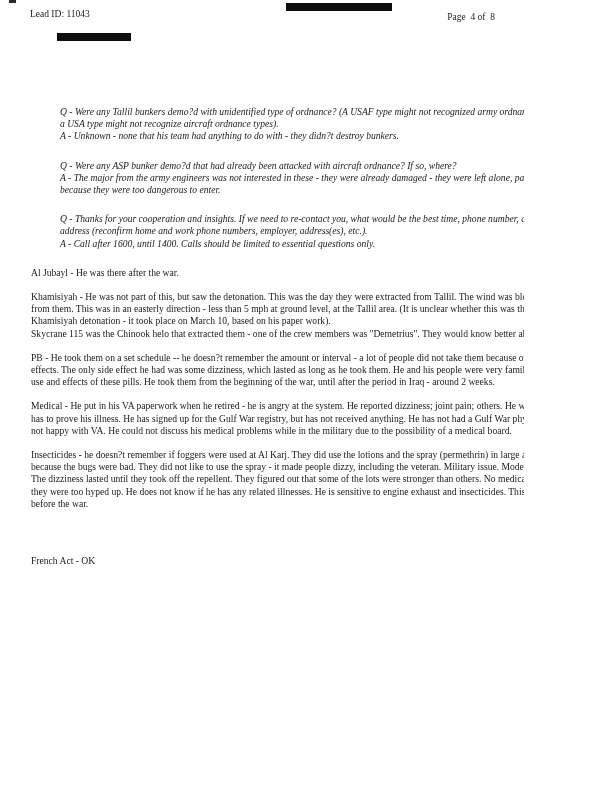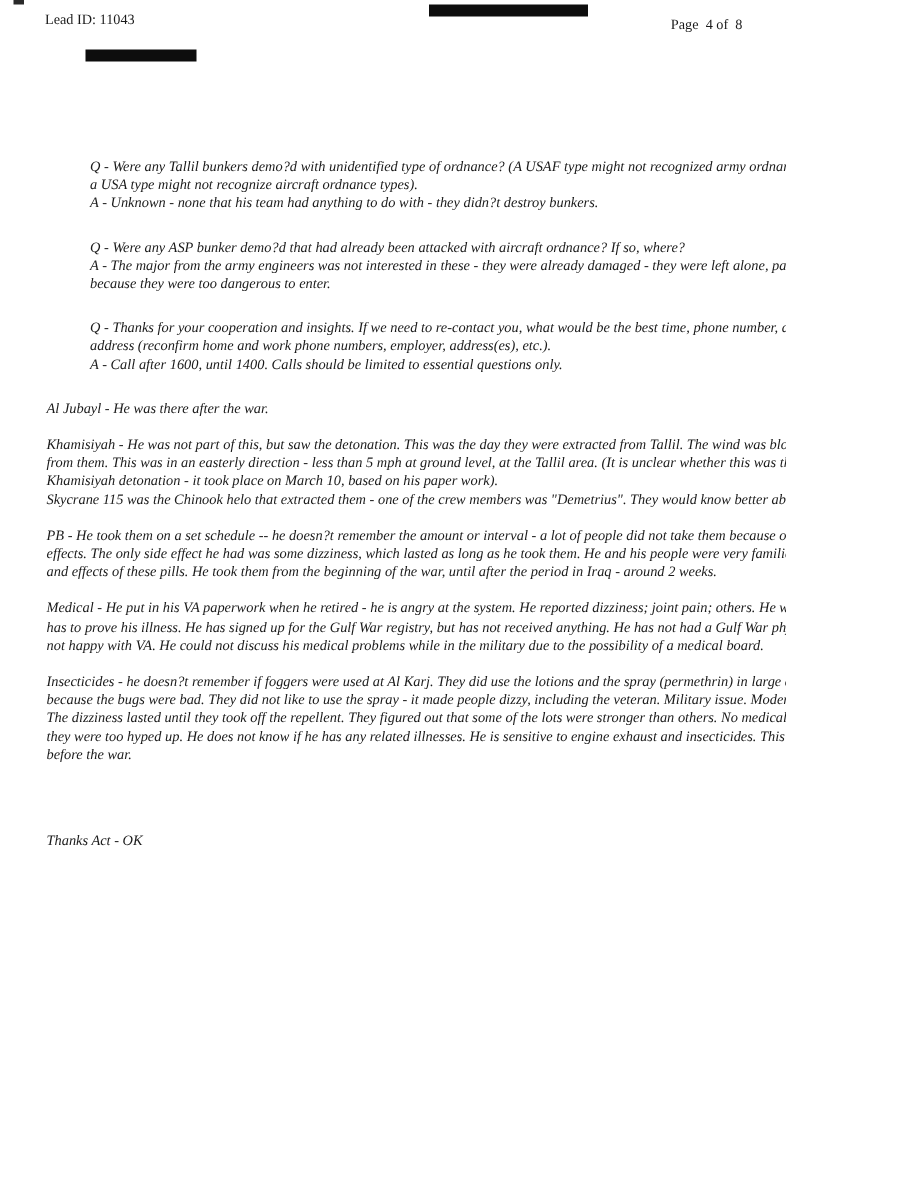--- a/index.html
+++ b/index.html
@@ -48,21 +48,20 @@
     line-height: 12.2px;
     white-space: pre-line;
     text-align: left;
   }
   p.qa {
     margin: 0 26px 17px 29px;
     font-style: italic;
   }
   p.topic {
     margin: 12px 0 11px 0;
-    font-style: italic;
   }
   p.privacy {
     margin-top: 45px;
   }
 </style>
 </head>
 <body>
 
 <div class="page">
 
@@ -81,16 +80,16 @@
     <p class="qa">Q - Were any ASP bunker demo?d that had already been attacked with aircraft ordnance? If so, where?
 A -  The major from the army engineers was not interested in these - they were already damaged - they were left alone, partly because  they were too dangerous to enter.</p>
     <p class="qa">Q - Thanks for your cooperation and insights. If we need to re-contact you, what would be the best time, phone number, and address (reconfirm home and work phone numbers, employer, address(es), etc.).
 A - Call after 1600, until 1400.  Calls should be limited to essential questions only.</p>
     <p class="topic">Al Jubayl -  He was there after the war.</p>
     <p class="topic">Khamisiyah - He was not part of this, but saw the detonation.  This was the day they were extracted from Tallil.  The wind was blowing away from them.  This was in an easterly direction - less than 5 mph at ground level, at the Tallil area.  (It is unclear whether this was the Tallil or Khamisiyah detonation - it took place on March 10, based on his paper work).
 Skycrane 115 was the Chinook helo that extracted them - one of the crew members was "Demetrius".  They would know better about the winds.</p>
     <p class="topic">PB - He took them on a set schedule  --  he doesn?t remember the amount or interval - a lot of people did not take them because of the side effects.  The only side effect he had was some dizziness, which lasted as long as he took them.  He and his people were very familiar with the use and effects of these pills.  He took them from the beginning of the war, until after the period in Iraq - around 2 weeks.</p>
     <p class="topic">Medical - He put in his VA paperwork when he retired - he is angry at the system.  He reported dizziness; joint pain; others.  He was told that he has to prove his illness.  He has signed up for the Gulf War registry, but has not received anything.  He has not had a Gulf War physical.  He is not happy with VA.  He could not discuss his medical problems while in the military due to the possibility of a medical board.</p>
     <p class="topic">Insecticides - he doesn?t remember if foggers were used at Al Karj.  They did use the lotions and the spray (permethrin) in large amounts, because the bugs were bad.  They did not like to use the spray - it made people dizzy, including the veteran.  Military issue.  Moderate exposure.  The dizziness lasted until they took off the repellent.  They figured out that some of the lots were stronger than others.  No medical attention - they were too hyped up.  He does not know if he has any related illnesses.  He is sensitive to engine exhaust and insecticides.  This did not exist before the war.</p>
-    <p class="topic privacy">Thanks Act - OK</p>
+    <p class="topic privacy">French Act - OK</p>
   </div>
 
 </div>
 
 </body></html>

